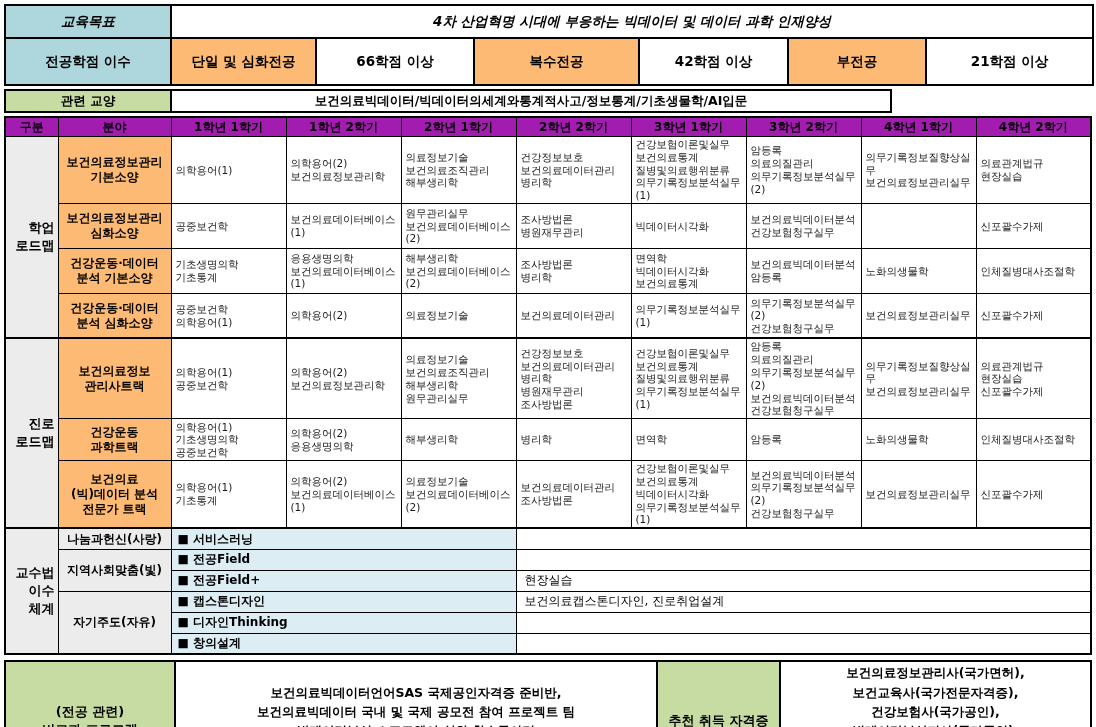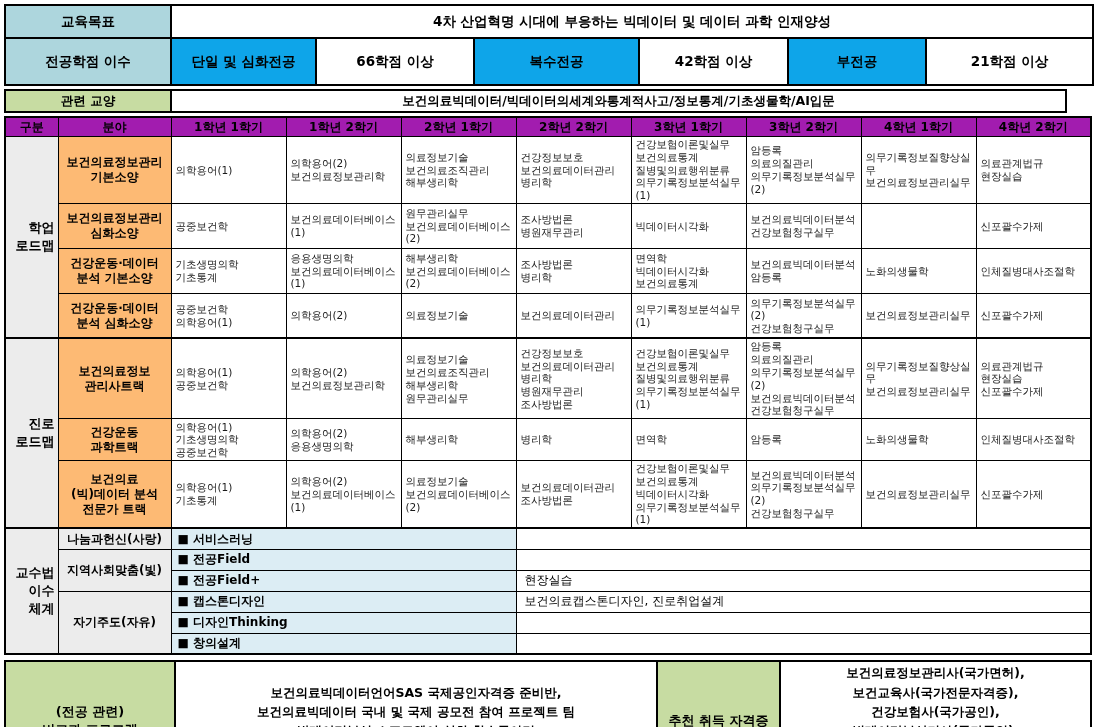--- a/index.html
+++ b/index.html
@@ -1,29 +1,29 @@
 <!DOCTYPE html>
 <html><head>
 <meta charset="utf-8">
 <style>
   html,body{margin:0;padding:0;background:#fff;}
   body{
     width:1096px;height:727px;box-sizing:border-box;padding:4px;
     font-family:"DejaVu Sans","Liberation Sans",sans-serif;color:#000;
   }
-  table{border-collapse:collapse;table-layout:fixed;width:1063px;}
+  table{border-collapse:collapse;table-layout:fixed;width:888px;}
   td{border:1px solid #000;padding:1px 3px;vertical-align:middle;white-space:pre-line;overflow:hidden;}
   
   .teal{background:#ADD6DD;}
-  .lblue{background:#0ea5e9;}
+  .lblue{background:#fdba74;}
   .green{background:#C7DCA2;}
   
   .toptbl{border:2px solid #000;margin-bottom:3px;}
   .toptbl td{border:2px solid #000;text-align:center;font-weight:bold;}
-  .toptbl .r1{height:33px;}
+  .toptbl .r1{height:33px;font-style:italic;}
   .toptbl .r2{height:47px;}
   .title-cell{font-size:15px;}
   .toptbl td{font-size:13.5px;}
   
   .libtbl{border:2px solid #000;margin-bottom:3px;}
   .libtbl td{border:2px solid #000;text-align:center;font-weight:bold;font-size:12.5px;height:18px;}
   
   .maintbl{border:2.5px solid #000;margin-bottom:5px;}
   .maintbl td.hd{background:#a21caf;text-align:center;font-weight:bold;font-size:12px;height:18px;padding:0 2px;}
   .maintbl td.sec{background:#ECECEC;text-align:right;font-weight:bold;font-size:13px;}

